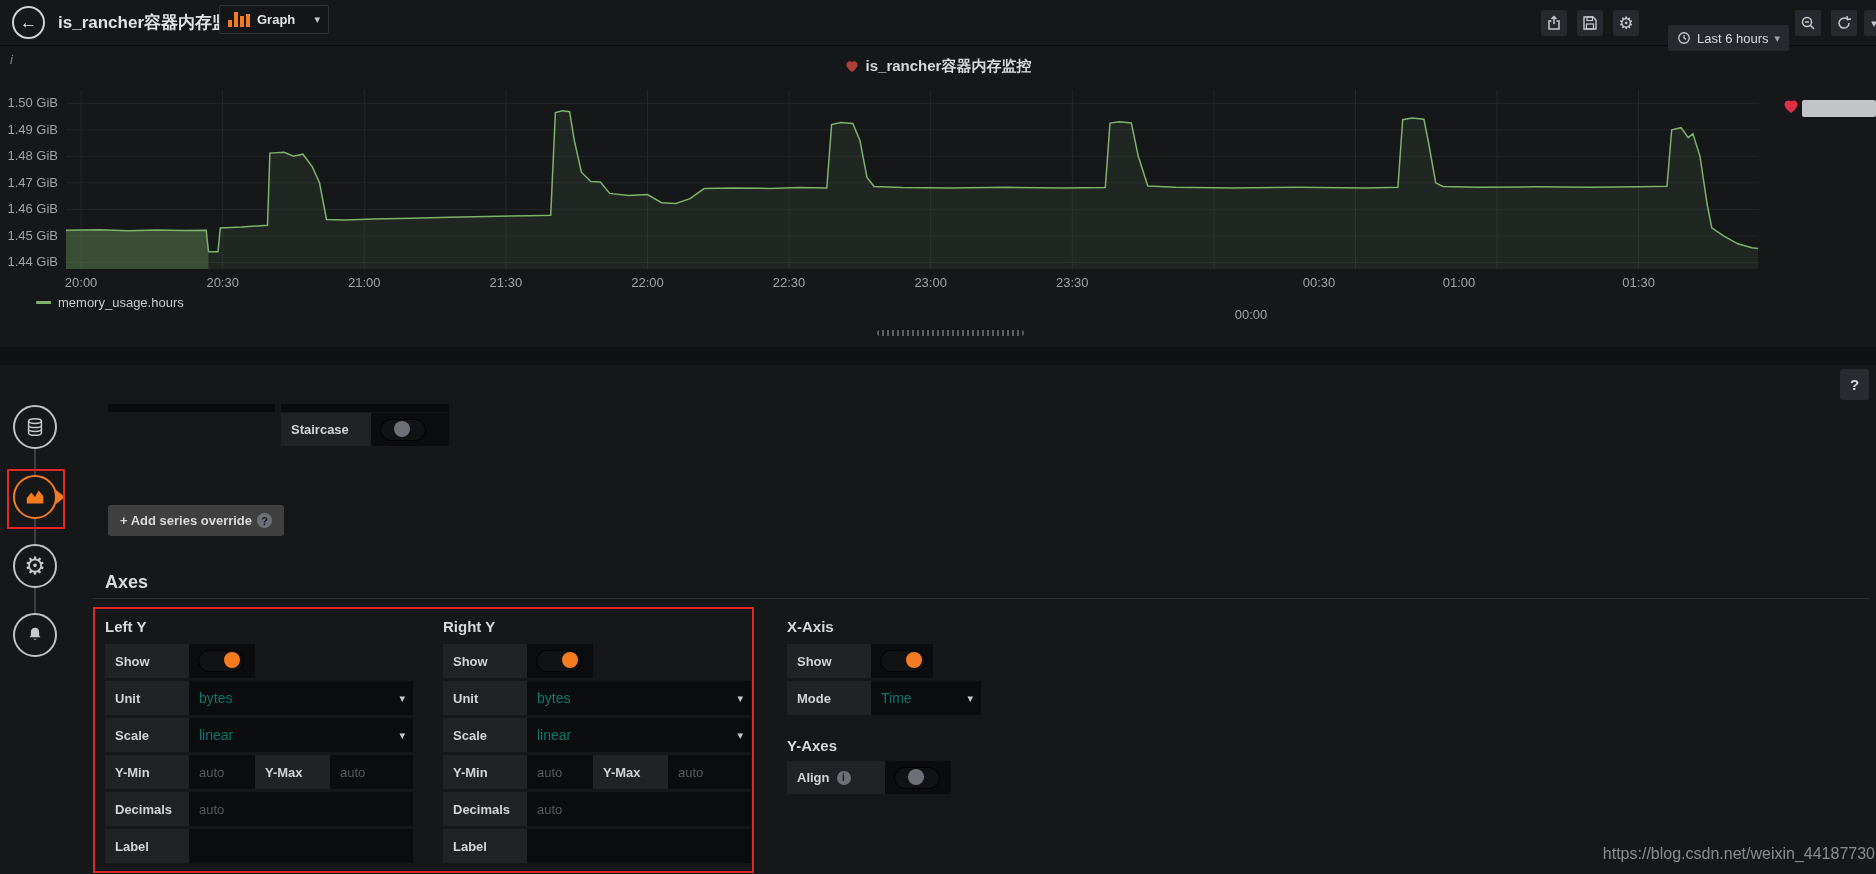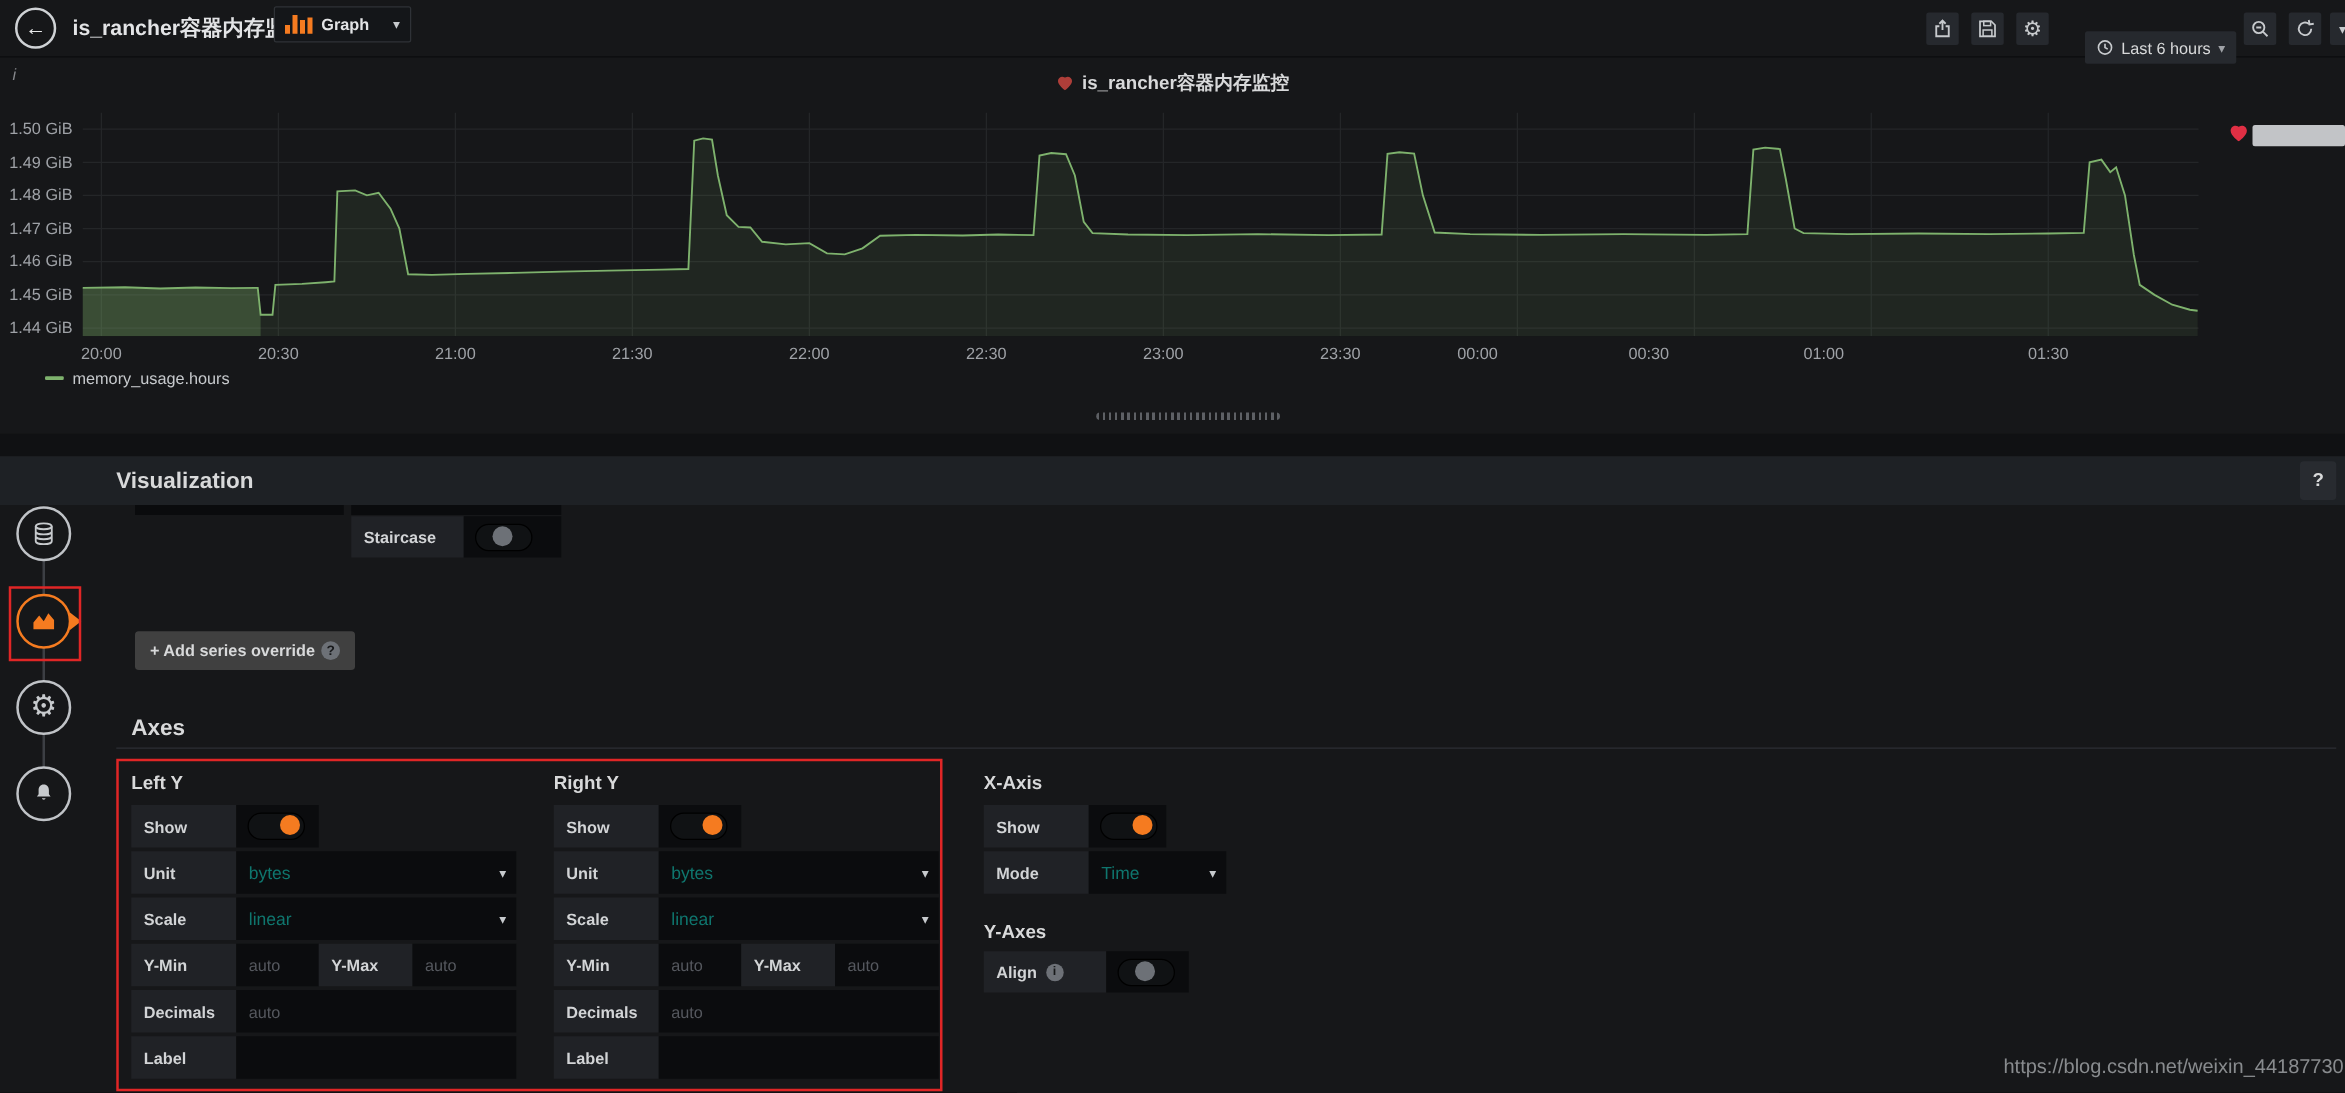--- a/index.html
+++ b/index.html
@@ -186,21 +186,21 @@
     </div>
   <div id="x-labels">
       <div class="x-tick" style="left: 46.1034px;">20:00</div>
       <div class="x-tick" style="left: 187.698px;">20:30</div>
       <div class="x-tick" style="left: 329.293px;">21:00</div>
       <div class="x-tick" style="left: 470.887px;">21:30</div>
       <div class="x-tick" style="left: 612.482px;">22:00</div>
       <div class="x-tick" style="left: 754.077px;">22:30</div>
       <div class="x-tick" style="left: 895.671px;">23:00</div>
       <div class="x-tick" style="left: 1037.27px;">23:30</div>
-      <div class="x-tick" style="left: 1147px;">00:00</div>
+      <div class="x-tick" style="left: 1216px; margin-top: 32px;">00:00</div>
       <div class="x-tick" style="left: 1284px;">00:30</div>
       <div class="x-tick" style="left: 1424px;">01:00</div>
       <div class="x-tick" style="left: 1603.64px;">01:30</div>
     </div>
 
   <div id="legend">
     <span id="legend-swatch" style="background: rgb(126, 178, 109);"></span>
     <span>memory_usage.hours</span>
   </div>
 
@@ -208,23 +208,20 @@
 
   <div id="alert-heart">
     <svg width="16" height="15" viewBox="0 0 16 15">
       <path d="M8 14C8 14 1.5 9.5 1.5 5.5C1.5 3 3.5 1.5 5.5 1.5C6.8 1.5 8 2.4 8 2.4C8 2.4 9.2 1.5 10.5 1.5C12.5 1.5 14.5 3 14.5 5.5C14.5 9.5 8 14 8 14Z" fill="var(--alert-red,#e02f44)"></path>
     </svg>
   </div>
   <div id="light-bar"></div>
 
   <div id="editor-gap"></div>
 
-  <div id="viz-header">
-    <div class="title">Visualization</div>
-  </div>
   <div id="viz-type">
     <span class="bars-icon">
       <i style="height:7px"></i>
         <i style="height:15px"></i>
         <i style="height:11px"></i>
         <i style="height:13px"></i>
     </span>
     <span class="label">Graph</span>
     <span class="caret">▾</span>
   </div>

